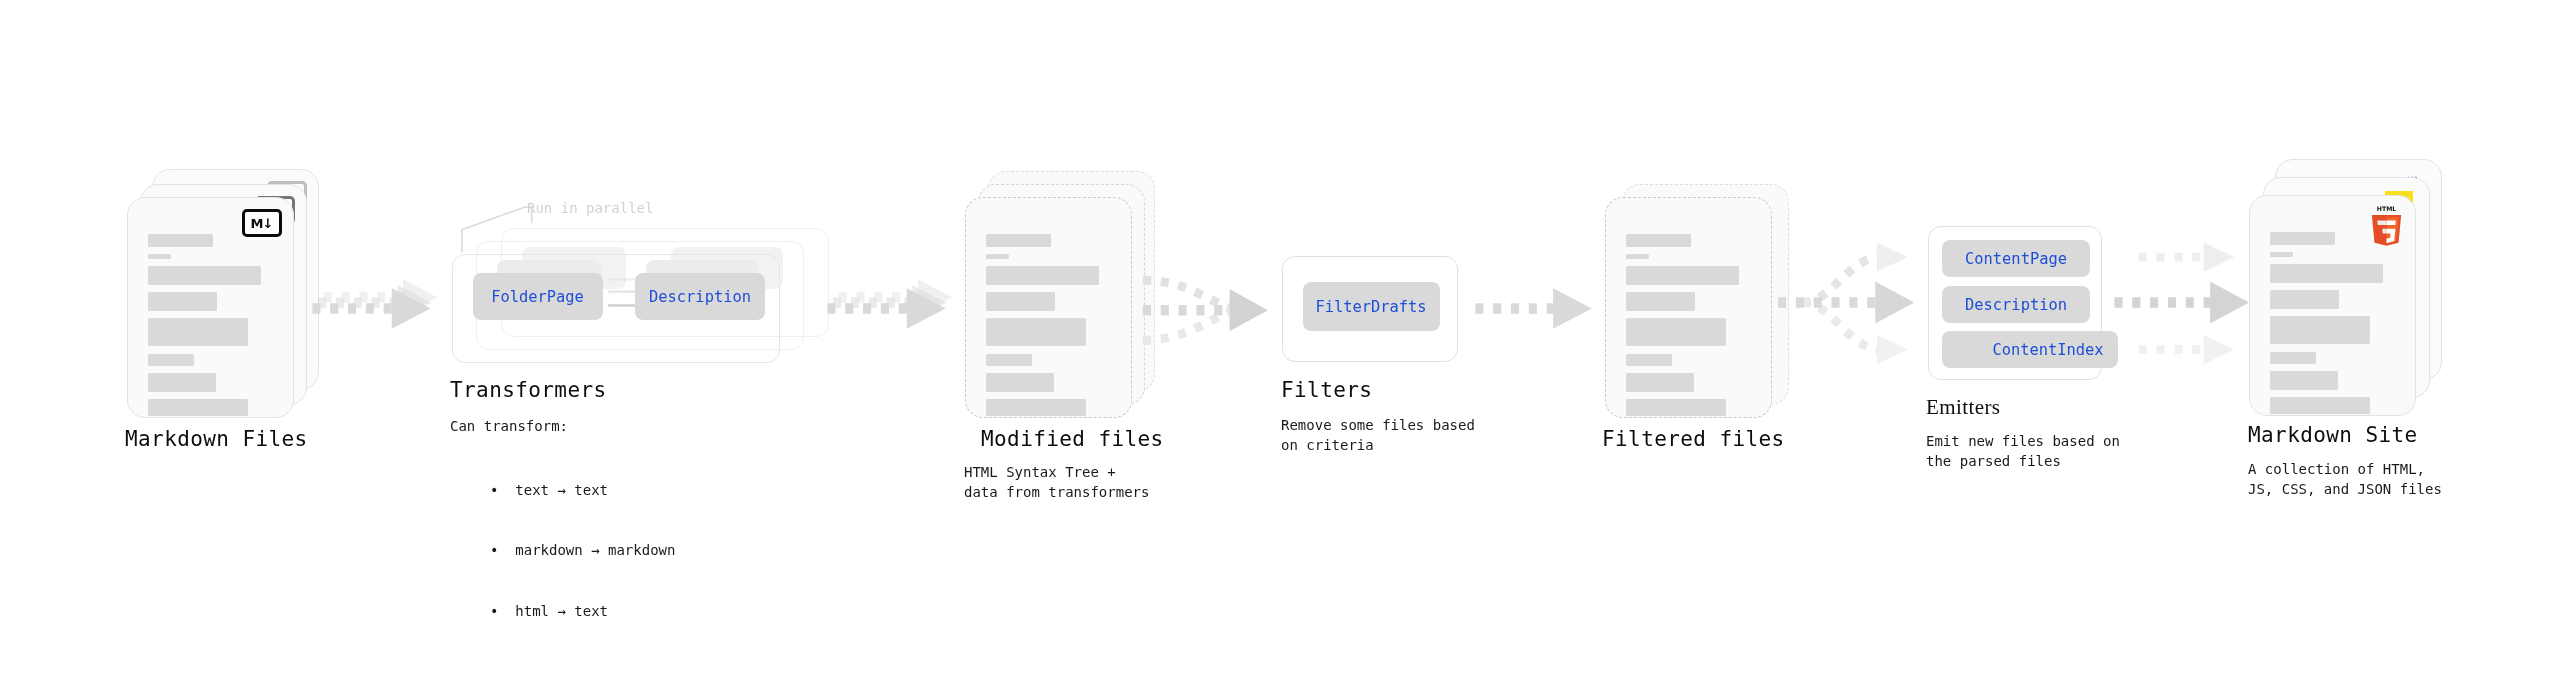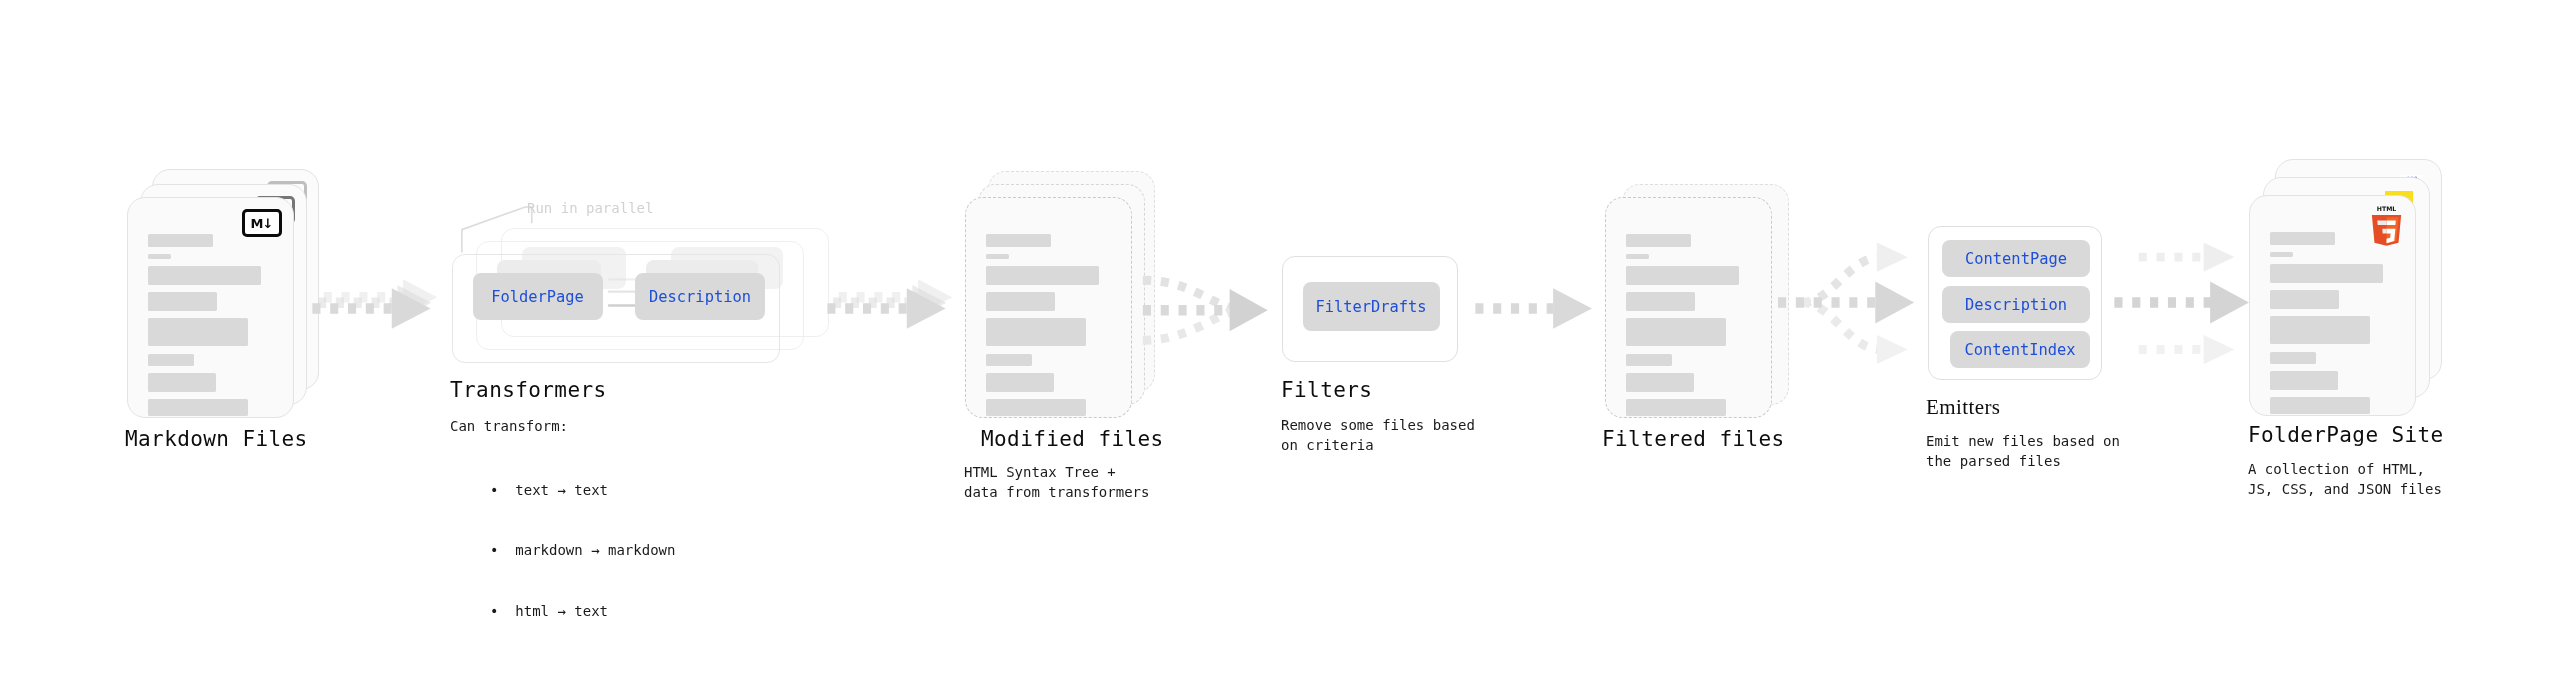--- a/index.html
+++ b/index.html
@@ -257,21 +257,21 @@
   </svg>
 
   <div>
     <div class="obox" style="left:1928px;top:226px;width:174px;height:154px;">
       <div class="chip" style="left:13px;top:13px;width:148px;height:37px;">
         <span>ContentPage</span>
       </div>
       <div class="chip" style="left:13px;top:59px;width:148px;height:37px;">
         <span>Description</span>
       </div>
-      <div class="chip" style="left:21px;top:104px;width:140px;height:37px;">
+      <div class="chip" style="left:13px;top:104px;width:140px;height:37px;padding-left:36px;">
         <span>ContentIndex</span>
       </div>
     </div>
     <div class="title" style="left:1926px;top:395px;font-family:Liberation Serif, serif;">Emitters</div>
     <div class="sub" style="left:1926px;top:432px;">Emit new files based on
 the parsed files</div>
   </div>
 
   <svg class="abs" style="left:2114px;top:236px;" width="163" height="146" viewBox="0 0 200 180">
     <g opacity="0.42">
@@ -311,19 +311,19 @@
         <div class="bar" style="width:19%;height:4.9px;"></div>
         <div class="bar" style="width:90%;height:18.7px;margin-top:5.7px;"></div>
         <div class="bar" style="width:55%;height:18.7px;"></div>
         <div class="bar" style="width:80%;height:28.4px;"></div>
         <div class="bar" style="width:37%;height:12.2px;"></div>
         <div class="bar" style="width:54%;height:18.7px;"></div>
         <div class="bar" style="width:80%;height:16.3px;"></div>
       </div>
     </div>
 
-    <div class="title" style="left:2248px;top:423px;">FolderPage Site</div>
+    <div class="title" style="left:2248px;top:423px;">Markdown Site</div>
     <div class="sub" style="left:2248px;top:460px;">A collection of HTML,
 JS, CSS, and JSON files</div>
   </div>
 
 </div>
 
 
 </body></html>

